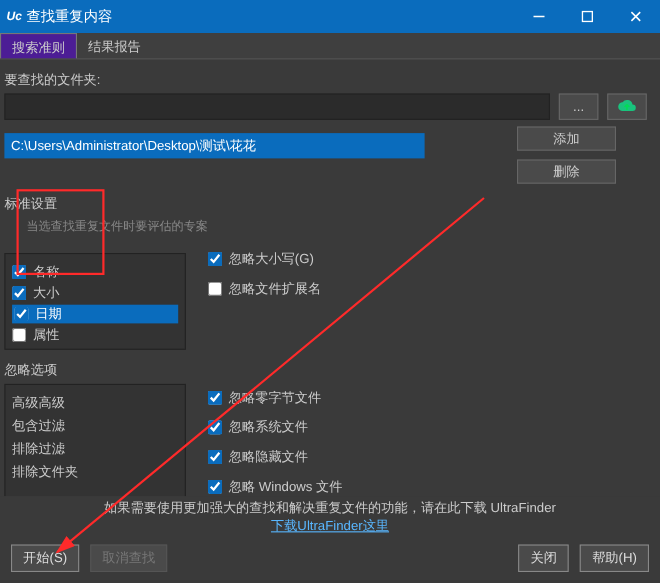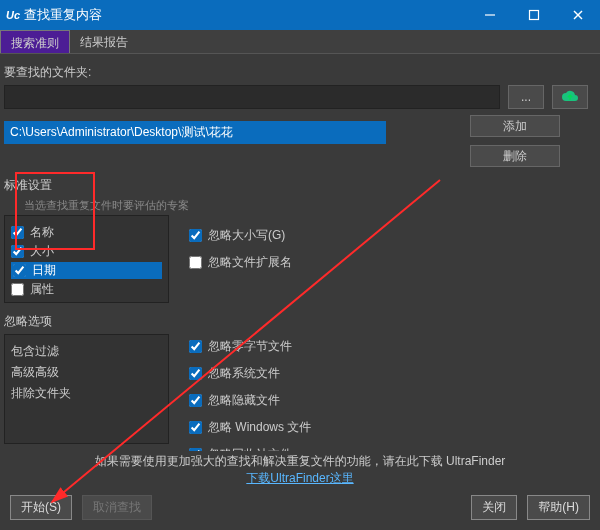--- a/index.html
+++ b/index.html
@@ -95,21 +95,21 @@
     <div class="rightcol">
       <div class="sidebtn">添加</div>
       <div class="sidebtn">删除</div>
     </div>
   </div>
 
   <div class="section">
     <div class="sectlabel">标准设置</div>
     <div class="hint">当选查找重复文件时要评估的专案</div>
     <div class="panels">
-      <div class="leftpanel h88" style="position:relative;">
+      <div class="leftpanel h88" style="position:relative;margin-top:15px;">
         <label class="chk">
             <input type="checkbox" checked="" style="">
             <span>名称</span>
           </label>
         <label class="chk">
             <input type="checkbox" checked="" style="">
             <span>大小</span>
           </label>
         <label class="chk sel">
             <input type="checkbox" checked="" style="">
@@ -130,22 +130,23 @@
             <span>忽略文件扩展名</span>
           </label>
       </div>
     </div>
   </div>
 
   <div class="section">
     <div class="sectlabel">忽略选项</div>
     <div class="panels" style="margin-top:4px;">
       <div class="leftpanel h110">
+        <div class="txtline">高级高级</div>
         <div class="txtline">包含过滤</div>
-        <div class="txtline">高级高级</div>
+        <div class="txtline">排除过滤</div>
         <div class="txtline">排除文件夹</div>
       </div>
       <div class="rightopts" style="padding-top:2px;">
         <label class="chk">
             <input type="checkbox" checked="" style="">
             <span>忽略零字节文件</span>
           </label>
         <label class="chk">
             <input type="checkbox" checked="" style="">
             <span>忽略系统文件</span>

